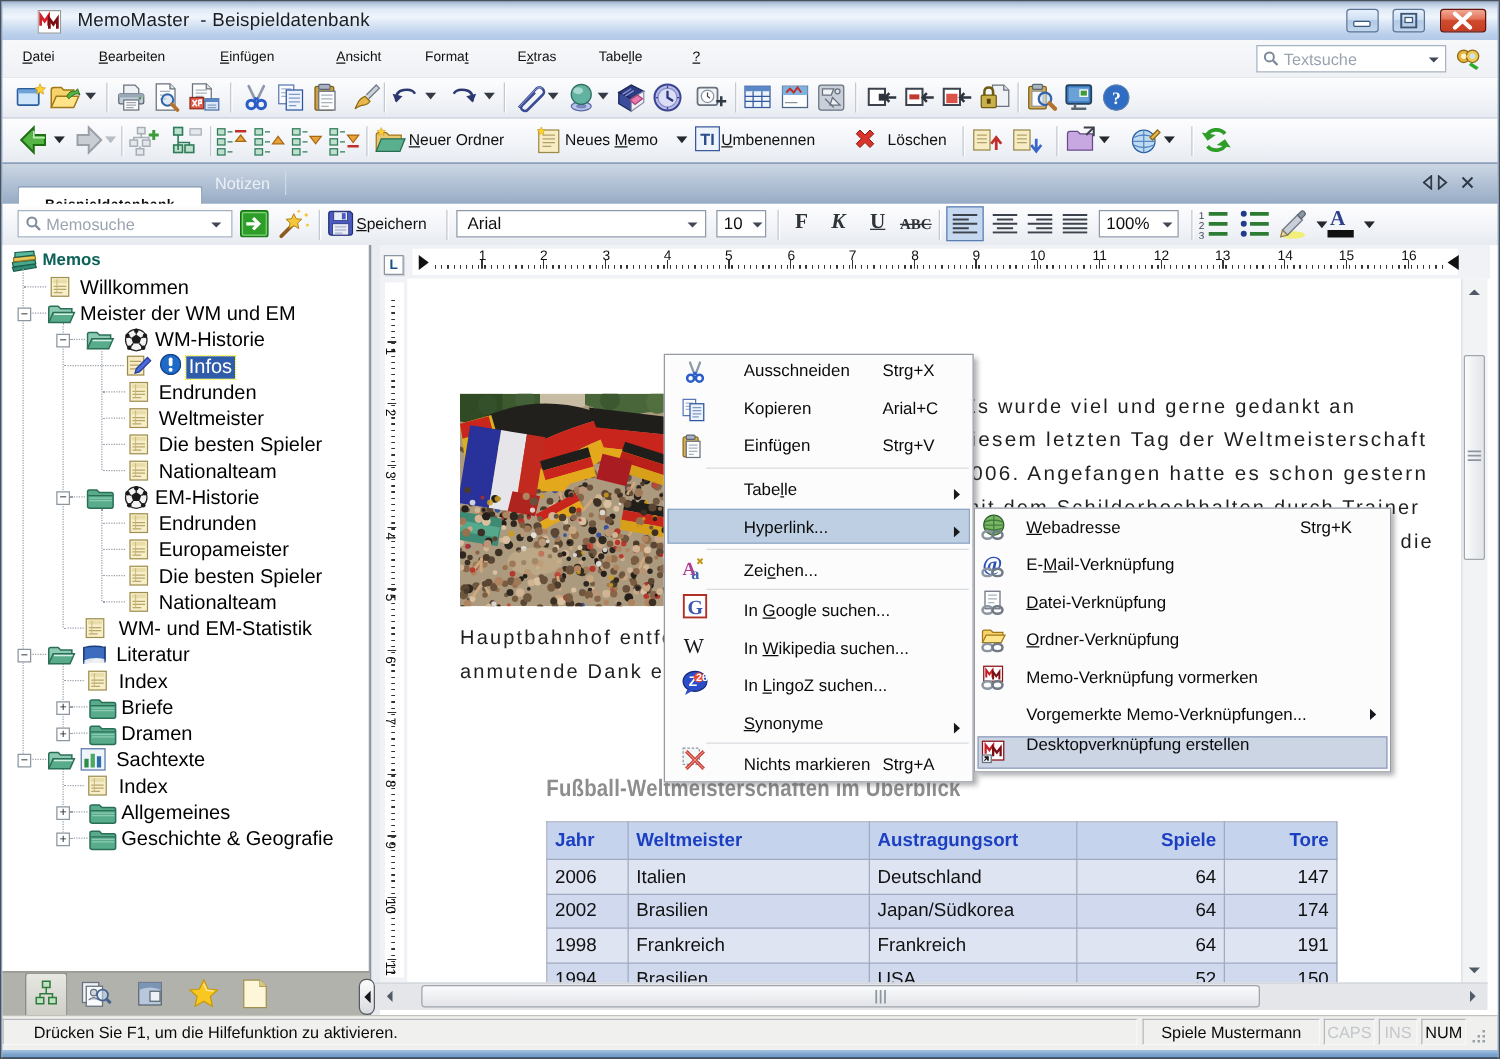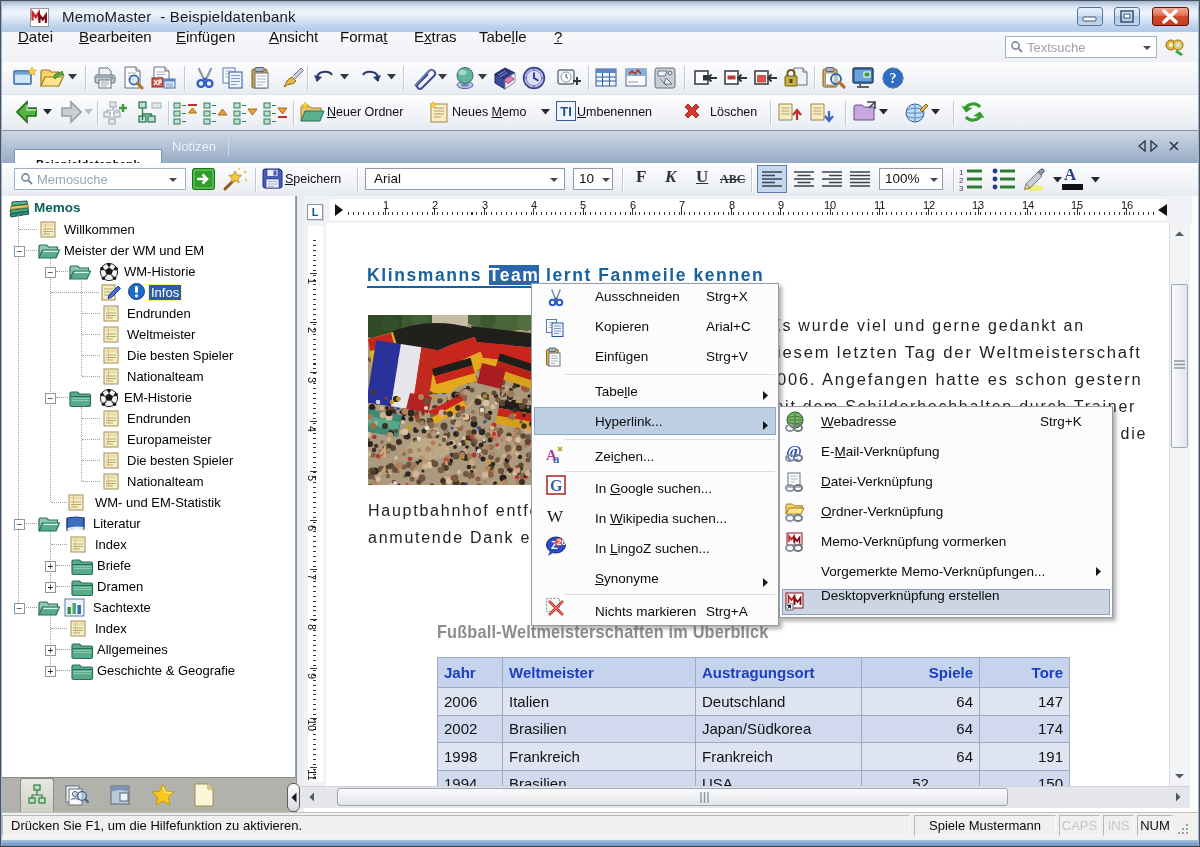--- a/index.html
+++ b/index.html
@@ -11,29 +11,29 @@
 #titlebar { position:absolute; left:2px; top:2px; right:2px; height:30px;
   background:linear-gradient(to bottom,#aebfd6 0%,#dfe9f5 18%,#eff5fc 38%,#d6e3f4 60%,#bacfeb 85%,#b2c9e8 100%); }
 #title-icon { position:absolute; left:30px; top:8px; width:19px; height:19px; }
 #title-text { position:absolute; left:62px; top:8px; font-size:15px; color:#1b1d21; letter-spacing:0.2px; }
 .winbtn { position:absolute; top:7px; height:19px; border-radius:3px; border:1px solid #5a7496; }
 #btn-min  { left:1077px; width:26px; background:linear-gradient(to bottom,#e7f1fc 0%,#cfdff3 45%,#b3cbe7 50%,#c2d5ec 100%); }
 #btn-max  { left:1114px; width:26px; background:linear-gradient(to bottom,#e7f1fc 0%,#cfdff3 45%,#b3cbe7 50%,#c2d5ec 100%); }
 #btn-close{ left:1152px; width:37px; background:linear-gradient(to bottom,#f1a893 0%,#e4735a 42%,#cf4a2d 50%,#c63d20 100%); border-color:#641309; }
 #menubar { position:absolute; left:2px; top:32px; right:2px; height:30px;
   background:linear-gradient(to bottom,#f7f8fa,#eff1f5); }
-.menuitem { position:absolute; top:28px; font-size:15px; color:#101010; }
+.menuitem { position:absolute; top:40px; font-size:11px; color:#101010; }
 #toolbar1 { position:absolute; left:2px; top:62px; right:2px; height:33px;
   background:linear-gradient(to bottom,#fdfdfe 0%,#f2f4f8 55%,#e7ebf1 100%); border-bottom:1px solid #dfe2e8; }
 #toolbar2 { position:absolute; left:2px; top:95px; right:2px; height:35px;
   background:linear-gradient(to bottom,#fdfdfe 0%,#f2f4f8 55%,#e7ebf1 100%); }
 .tsep { position:absolute; width:1px; height:24px; background:#c3c8d2; box-shadow:1px 0 0 #ffffff; }
 .i1 { position:absolute; top:66px; }
 .i2 { position:absolute; top:100px; }
-.titem { position:absolute; font-size:13px; color:#000; white-space:nowrap; }
+.titem { position:absolute; font-size:16px; color:#000; white-space:nowrap; }
 .tline { position:absolute; width:1px; border-left:1px dotted #9aa2ac; }
 .tlineh { position:absolute; height:1px; border-top:1px dotted #9aa2ac; }
 .ebox { position:absolute; width:11px; height:11px; background:#fff; border:1px solid #8c96a0; font-size:10px; line-height:9px; text-align:center; color:#222; }
 .tmemo { position:absolute; width:16px; height:17px; }
 .tfold { position:absolute; width:23px; height:19px; }
 .dtext { position:absolute; font-size:16px; color:#1f1f1f; letter-spacing:1.75px; white-space:nowrap; }
 #hruler { position:absolute; left:348px; top:212px; width:810px; height:3px;
   background:repeating-linear-gradient(to right,#333 0 1px,transparent 1px 4.94px); }
 #hruler2 { position:absolute; left:348px; top:208px; width:810px; height:7px;
   background:repeating-linear-gradient(to right,transparent 0 37.05px,#333 37.05px 38.05px,transparent 38.05px 49.4px); }
@@ -798,21 +798,20 @@
 <svg class="abs" style="left:1156px;top:203px" width="12" height="14" viewBox="0 0 12 14">
     <path d="M11 1 v12 l-9-6z" fill="#111"></path>
   </svg>
 
 <div class="abs" style="left:304px;top:223px;width:22px;height:563px;background:#f0f2f5;"></div>
 <div class="abs" style="left:308px;top:226px;width:15px;height:556px;background:#ffffff;"></div>
 <div id="vruler"></div>
 <div id="vruler2"></div>
 
 <div class="abs" style="left:326px;top:223px;width:843px;height:563px;background:#ffffff;overflow:hidden;">
-  <div class="abs" style="left:41px;top:42px;font-size:17.5px;font-weight:bold;color:#17619d;letter-spacing:1.6px;border-bottom:2px solid #17619d;padding-bottom:0;line-height:21px;white-space:nowrap;">Klinsmanns <span style="background:#2a66ad;color:#fff;">Team</span> lernt Fanmeile kennen</div>
   <svg class="abs" style="left:42px;top:92px" width="178" height="170" viewBox="0 0 178 170">
       <rect width="178" height="170" fill="#ac9a7e"></rect>
       <circle cx="111" cy="135" r="3.2" fill="#7a5c40"></circle>
       <circle cx="150" cy="140" r="2.1" fill="#b08460"></circle>
       <circle cx="160" cy="43" r="2.5" fill="#d0b494"></circle>
       <circle cx="68" cy="41" r="2.1" fill="#5a4632"></circle>
       <circle cx="73" cy="53" r="3.3" fill="#b89678"></circle>
       <circle cx="28" cy="143" r="1.9" fill="#d8c0a0"></circle>
       <circle cx="23" cy="26" r="3.3" fill="#5a4632"></circle>
       <circle cx="138" cy="167" r="1.9" fill="#96714e"></circle>
@@ -1611,21 +1610,21 @@
           <td>1998</td>
           <td>Frankreich</td>
           <td>Frankreich</td>
           <td style="text-align:right">64</td>
           <td style="text-align:right">191</td>
         </tr>
     <tr class="r2">
           <td>1994</td>
           <td>Brasilien</td>
           <td>USA</td>
-          <td style="text-align:center">52</td>
+          <td style="text-align:right">52</td>
           <td style="text-align:right">150</td>
         </tr>
   </tbody>
     </table>
 </div>
 
 <div class="abs" style="left:1169px;top:223px;width:21px;height:566px;background:#f2f3f5;border-left:1px solid #dcdee2;"></div>
 <div class="abs" style="left:1171px;top:226px;width:17px;height:17px;"><svg width="17" height="17" viewBox="0 0 17 17">
       <path d="M4 10 L8.5 5.5 L13 10z" fill="#505a66"></path>
     </svg></div>
@@ -1647,21 +1646,21 @@
   </svg>
 <svg class="abs" style="left:1172px;top:791px" width="12" height="12" viewBox="0 0 12 12">
     <path d="M4 1.5 L8.5 6 L4 10.5z" fill="#505a66"></path>
   </svg>
 
 <div class="abs" style="left:287px;top:783px;width:13px;height:29px;background:linear-gradient(#fdfdfd,#d8dade);border:1px solid #565c64;border-radius:6px;"></div>
 <svg class="abs" style="left:290px;top:792px" width="8" height="11" viewBox="0 0 8 11">
     <path d="M6.5 0.5 L1.5 5.5 L6.5 10.5z" fill="#16181c"></path>
   </svg>
 <div id="statusbar"></div>
-<div class="sbox" style="left:2px;width:908px;padding:2px 8px;">Drücken Sie F1, um die Hilfefunktion zu aktivieren.</div>
+<div class="sbox" style="left:2px;width:908px;padding:2px 24px;">Drücken Sie F1, um die Hilfefunktion zu aktivieren.</div>
 <div class="sbox" style="left:914px;width:142px;text-align:center;padding-top:2px;">Spiele Mustermann</div>
 <div class="sbox" style="left:1059px;width:41px;text-align:center;padding-top:2px;color:#c3c7cc;">CAPS</div>
 <div class="sbox" style="left:1103px;width:31px;text-align:center;padding-top:2px;color:#c3c7cc;">INS</div>
 <div class="sbox" style="left:1137px;width:36px;text-align:center;padding-top:2px;">NUM</div>
 <svg class="abs" style="left:1176px;top:824px" width="14" height="12" viewBox="0 0 14 12">
     <g fill="#9aa0a6">
       <rect x="10" y="8" width="2" height="2"></rect>
       <rect x="10" y="4" width="2" height="2"></rect>
       <rect x="10" y="0" width="2" height="2"></rect>
       <rect x="6" y="8" width="2" height="2"></rect>

